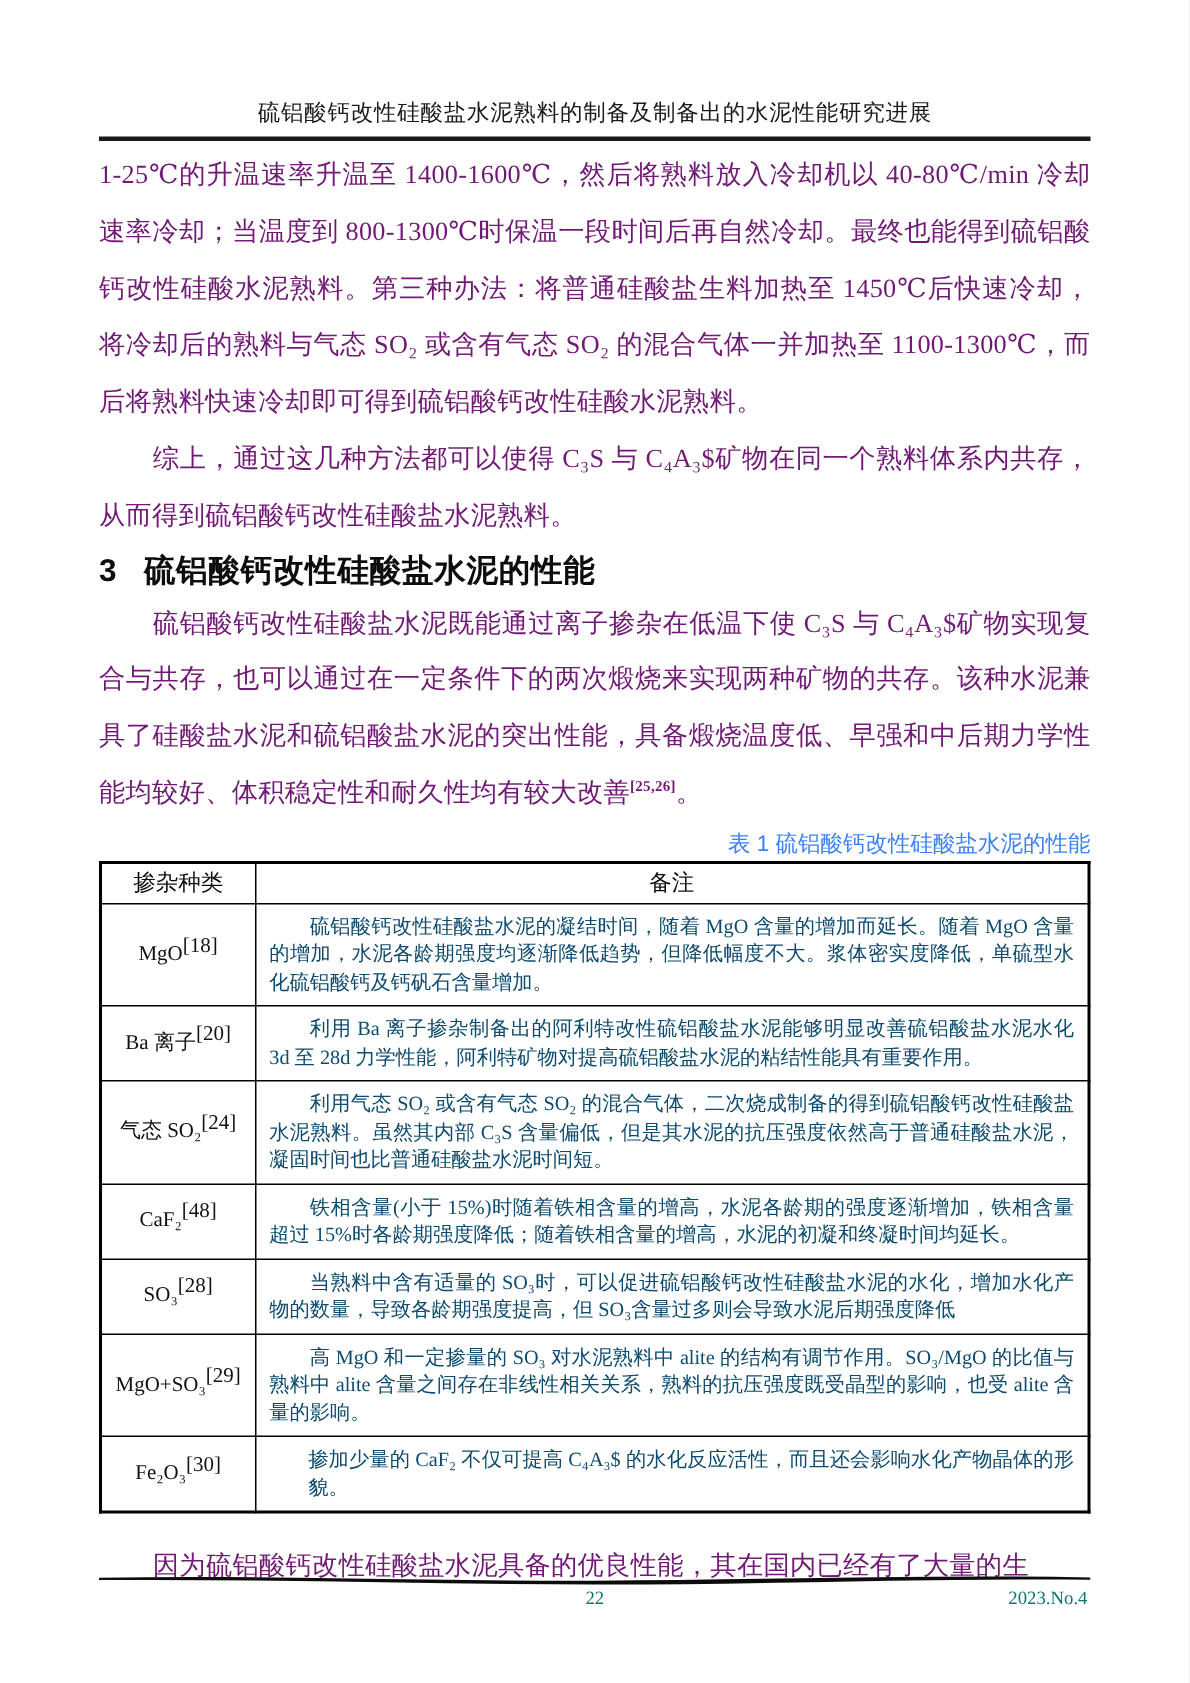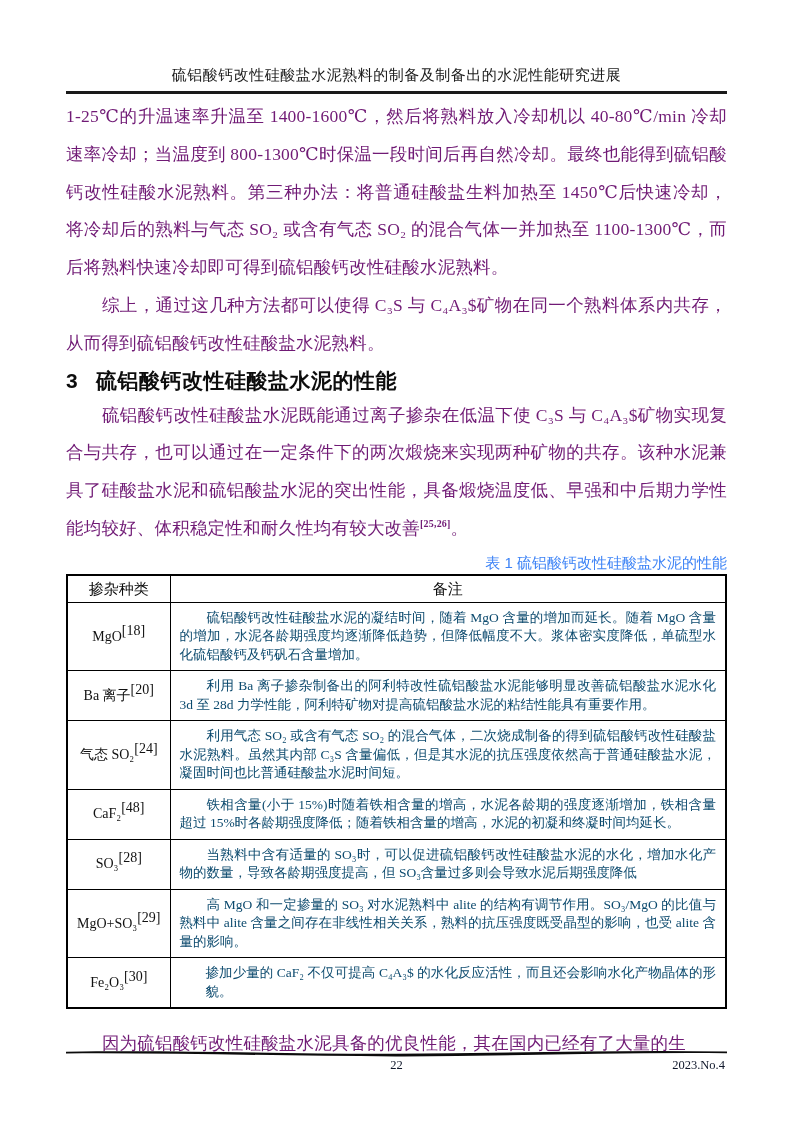--- a/index.html
+++ b/index.html
@@ -97,21 +97,21 @@
     position:absolute;
     left:66px; right:66px;
     top:1048px;
   }
   .footer-bar { display:block; width:100%; height:9px; }
   .footer-row {
     position:relative;
     margin-top:1px;
     height:18px;
     font-size:12.5px;
-    color:#0f172a;
+    color:#0f766e;
   }
   .page-number {
     position:absolute; left:0; right:0;
     text-align:center;
   }
   .issue { position:absolute; right:2px; top:0; }
 </style>
 </head>
 <body>
 

